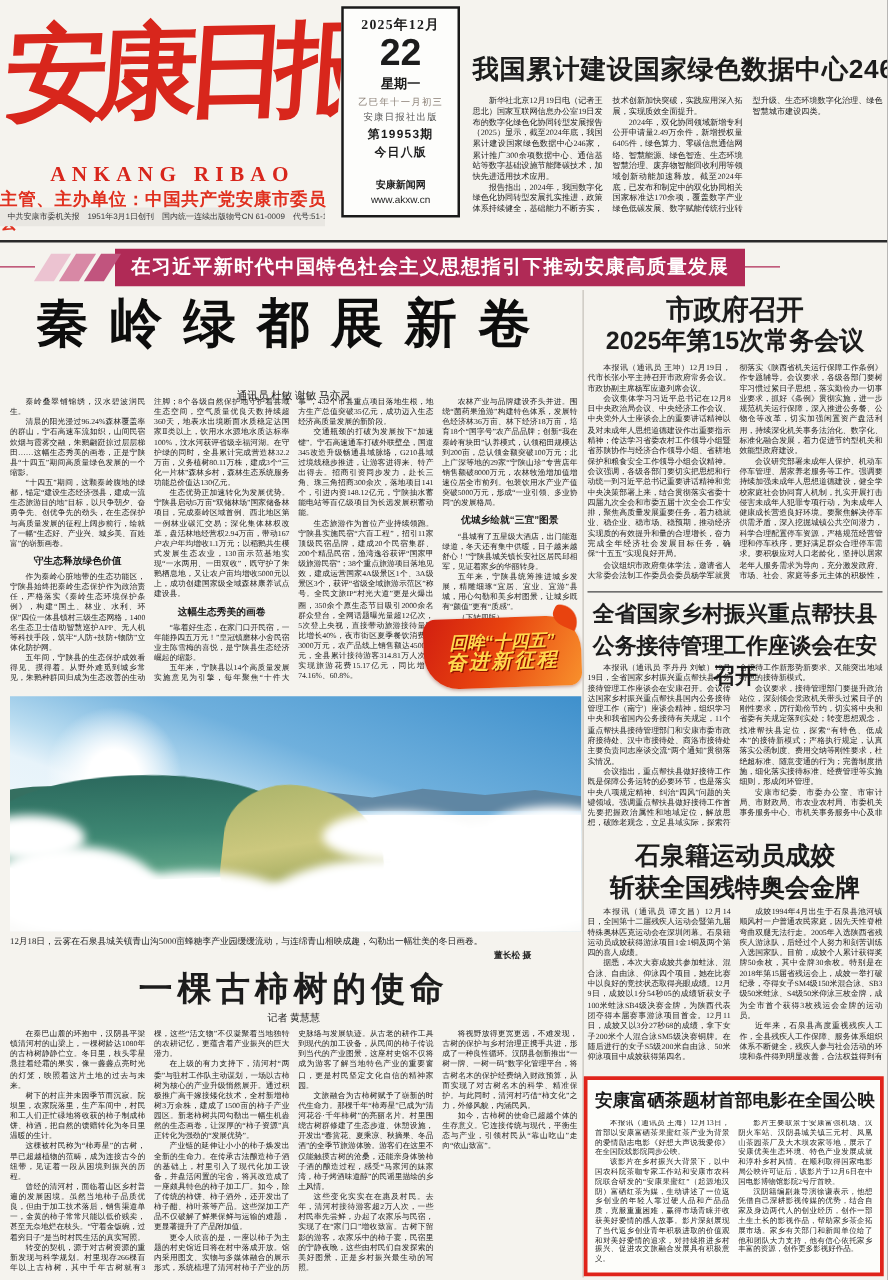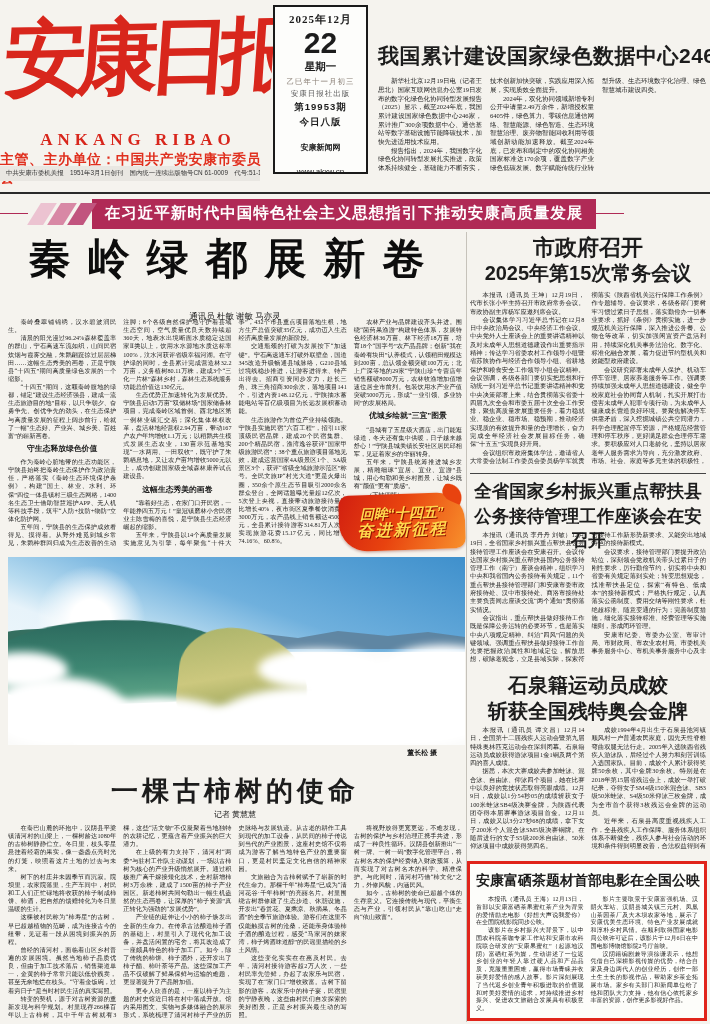--- a/index.html
+++ b/index.html
@@ -19,21 +19,21 @@
     font-size:6.4px;color:#333;display:flex;align-items:center;padding:0 6px;box-sizing:border-box;white-space:nowrap;overflow:hidden;}
   .date-box{position:absolute;left:273px;top:5px;width:95px;height:169px;border:2px solid #1a1a1a;
     background:#fdfdfb;box-sizing:border-box;text-align:center;padding-top:5px;}
   .db-ym{font-size:11px;font-weight:bold;letter-spacing:1px;font-family:Liberation Serif, serif;}
   .db-day{font-size:30px;font-weight:bold;line-height:1.05;}
   .db-week{font-size:10.5px;font-weight:bold;margin-top:1px;}
   .db-lunar{font-size:7.5px;color:#8a7f75;margin-top:3px;letter-spacing:1px;}
   .db-pub{font-size:7.5px;color:#555;margin-top:2px;letter-spacing:1px;}
   .db-issue,.db-pages{font-size:9.5px;font-weight:bold;margin-top:2px;letter-spacing:1px;}
   .db-site{font-size:8px;font-weight:bold;margin-top:13px;}
-  .db-url{font-size:8px;margin-top:14px;}
+  .db-url{font-size:8px;margin-top:2px;}
   .top-story{position:absolute;left:378px;top:44px;width:328px;}
   .ts-headline{font-size:21px;font-weight:900;letter-spacing:.5px;line-height:1.15;white-space:nowrap;}
   .ts-body{margin-top:9px;height:96px;column-count:3;column-gap:8px;column-fill:auto;overflow:hidden;
     font-size:6.5px;line-height:1.34;text-align:justify;}
   .ts-body p,.body p{margin:0;text-indent:2em;}
   .header-rule{position:absolute;left:0;top:192px;width:710px;height:2px;background:#2a2a2a;}
 
   
   .banner-row{position:absolute;left:0;top:200px;width:624px;height:27px;display:flex;align-items:center;justify-content:flex-end;}
   .banner-line{flex:1;height:1px;background:#b02a56;}
@@ -76,21 +76,21 @@
   .puff{position:absolute;background:#ffffff;border-radius:50%;filter:blur(4px);}
   .mtn{position:absolute;filter:blur(.4px);}
   .mtn-teal{left:-18px;top:63px;width:250px;height:84px;
     background:linear-gradient(180deg,#2c6a5e 0%,#3d8672 55%,#63a98b 100%);
     border-radius:46% 54% 30% 38%;transform:rotate(-2deg);}
   .mtn-teal2{left:-30px;top:72px;width:120px;height:40px;background:#356f60;border-radius:50% 50% 40% 40%;}
   .ridge-gold{left:170px;top:72px;width:130px;height:105px;
     background:linear-gradient(165deg,#a8b269 0%,#ccc87e 45%,#8f9d52 80%,#7b8c47 100%);
     border-radius:42% 58% 22% 30%;transform:rotate(6deg);}
   .photo-caption{position:absolute;left:8px;top:748px;width:457px;font-size:7px;line-height:1.5;color:#222;}
-  .photo-credit{text-align:right;padding-right:28px;font-weight:bold;}
+  .photo-credit{text-align:right;padding-right:40px;font-weight:bold;}
 
   
   .pers-headline{position:absolute;left:8px;top:773px;width:454px;text-align:center;
     font-size:27px;font-weight:900;letter-spacing:4px;}
   .pers-byline{position:absolute;left:8px;top:809px;width:454px;text-align:center;font-size:8px;}
   .pers-body{position:absolute;left:8px;top:824px;width:454px;height:198px;
     column-count:4;column-gap:7px;column-fill:auto;overflow:hidden;font-size:6.2px;line-height:1.31;}
 
   
   .v-rule{position:absolute;left:466px;top:232px;width:1px;height:790px;background:#c6c2ba;}
@@ -195,20 +195,21 @@
     <div class="mtn ridge-gold"></div>
     <div class="puff" style="left:-20px;top:120px;width:140px;height:70px;"></div>
     <div class="puff" style="left:60px;top:140px;width:180px;height:70px;"></div>
     <div class="puff" style="left:200px;top:130px;width:200px;height:80px;"></div>
     <div class="puff" style="left:300px;top:100px;width:200px;height:90px;"></div>
     <div class="puff" style="left:250px;top:92px;width:120px;height:40px;"></div>
     <div class="puff" style="left:-30px;top:95px;width:90px;height:36px;"></div>
     <div class="puff" style="left:380px;top:88px;width:110px;height:40px;"></div>
   </div>
   <div class="photo-caption">
+    <div>12月18日，云雾在石泉县城关镇青山沟5000亩蜂糖李产业园缓缓流动，与连绵青山相映成趣，勾勒出一幅壮美的冬日画卷。</div>
     <div class="photo-credit">董长松 摄</div>
   </div>
 
   <div class="pers-headline">一棵古柿树的使命</div>
   <div class="pers-byline">记者 黄慧慧</div>
   <div class="pers-body body">
       <p>在秦巴山麓的环抱中，汉阴县平梁镇清河村的山梁上，一棵树龄达1080年的古柿树静静伫立。冬日里，枝头零星悬挂着经霜的果实，像一盏盏点亮时光的灯笼，映照着这片土地的过去与未来。</p>
       <p>树下的村庄并未因季节而沉寂。院坝里，农家院落里，生产车间中，村民和工人们正忙碌地将收获的柿子制成柿饼、柿酒，把自然的馈赠转化为冬日里温暖的生计。</p>
       <p>这棵被村民称为“柿寿星”的古树，早已超越植物的范畴，成为连接古今的纽带，见证着一段从困境到振兴的历程。</p>
       <p>曾经的清河村，面临着山区乡村普遍的发展困境。虽然当地柿子品质优良，但由于加工技术落后，销售渠道单一，金黄的柿子常常只能以低价贱卖，甚至无奈地烂在枝头。“守着金饭碗，过着穷日子”是当时村民生活的真实写照。</p>

